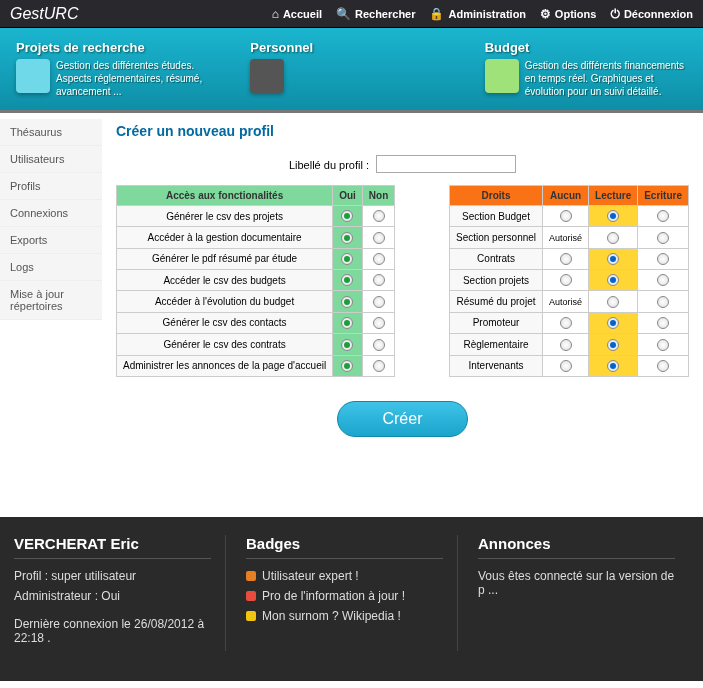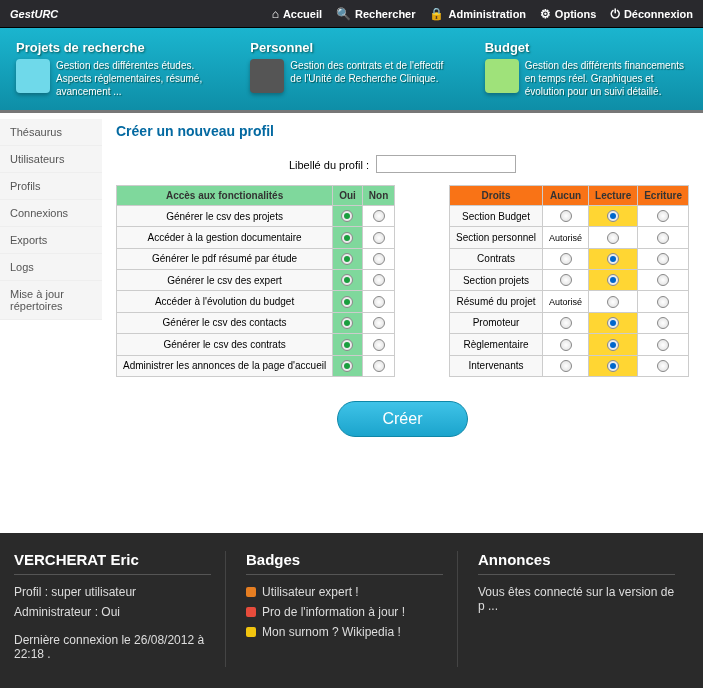--- a/index.html
+++ b/index.html
@@ -1,18 +1,18 @@
 <!DOCTYPE html>
 <html><head>
 <meta charset="utf-8">
 <style>
 *{box-sizing:border-box;margin:0;padding:0}
 body{font-family:Verdana,Arial,sans-serif;font-size:11px;background:#fff;width:703px}
 .topbar{background:#29292d;color:#fff;display:flex;align-items:center;height:28px;padding:0 10px;border-bottom:1px solid #000}
-.logo{font-style:italic;font-weight:bold;font-size:11px;flex:1}
+.logo{font-style:italic;font-weight:normal;font-size:16px;flex:1}
 .topnav{display:flex;gap:14px;font-size:11px}
 .topnav a{color:#fff;text-decoration:none;display:flex;align-items:center;gap:4px;font-weight:bold}
 .topnav .icon{font-size:12px}
 .disconnect{color:#19b2d4}
 .banner{background:linear-gradient(#1bb5cf,#0e8ea7);display:flex;padding:8px 10px;gap:20px;border-bottom:3px solid #777}
 .bcard{flex:1;padding:4px 6px;color:#fff;border-radius:6px}
 .bcard h3{font-size:13px;text-shadow:1px 1px 2px #055;margin-bottom:4px}
 .bcard .row{display:flex;gap:6px;align-items:flex-start}
 .bicon{width:34px;height:34px;background:#6fd9ea;border-radius:4px;flex-shrink:0;box-shadow:0 2px 4px rgba(0,0,0,.3)}
 .bcard p{font-size:10px;line-height:1.3;text-shadow:1px 1px 1px #055}
@@ -28,21 +28,21 @@
 th,td{border:1px solid #ccc;padding:4px 6px;text-align:center;background:#fff}
 th{background:#7fd89c;color:#333;font-weight:bold}
 .t2 th{background:#f97316}
 td.lbl{background:#f8f8f8}
 td.sel{background:#7fd89c}
 .t2 td.sel{background:#ffd633}
 td.auth{font-size:9px}
 .radio{width:12px;height:12px;border:1px solid #888;border-radius:50%;display:inline-block;vertical-align:middle;background:radial-gradient(#fff,#ddd)}
 .radio.on::after{content:"";display:block;width:6px;height:6px;background:#1a9e3e;border-radius:50%;margin:2px}
 .t2 .radio.on::after{background:#0066cc}
-.createbtn{display:block;margin:24px auto 16px;background:linear-gradient(#3fc3e8,#1ba4cc);color:#fff;border:1px solid #0e87a8;border-radius:18px;padding:8px 44px;font-size:16px;cursor:pointer}
+.createbtn{display:block;margin:24px auto 0;background:linear-gradient(#3fc3e8,#1ba4cc);color:#fff;border:1px solid #0e87a8;border-radius:18px;padding:8px 44px;font-size:16px;cursor:pointer}
 .footer{background:#2a2a2a;color:#ddd;display:flex;padding:18px 14px 30px;gap:20px;margin-top:40px}
 .fcol{flex:1;border-right:1px solid #444;padding-right:14px}
 .fcol:last-child{border:none}
 .fcol h3{font-size:15px;color:#fff;border-bottom:1px solid #555;padding-bottom:6px;margin-bottom:10px}
 .fcol p{font-size:12px;margin-bottom:6px}
 .badge{display:flex;align-items:center;gap:6px}
 .bdot{width:10px;height:10px;border-radius:2px;display:inline-block}
 </style>
 </head>
 <body>
@@ -78,21 +78,20 @@
   <h3>Projets de recherche</h3>
   <div class="row">
         <div class="bicon"></div>
         <p>Gestion des différentes études. Aspects réglementaires, résumé, avancement ...</p>
       </div>
  </div>
  <div class="bcard">
   <h3>Personnel</h3>
   <div class="row">
         <div class="bicon" style="background:#555"></div>
-        <p>Gestion des contrats et de l'effectif de l'Unité de Recherche Clinique.</p>
       </div>
  </div>
  <div class="bcard">
   <h3>Budget</h3>
   <div class="row">
         <div class="bicon" style="background:#9fe27a"></div>
         <p>Gestion des différents financements en temps réel. Graphiques et évolution pour un suivi détaillé.</p>
       </div>
  </div>
 </div>
@@ -138,21 +137,21 @@
           </tbody>
           <tbody>
             <tr>
               <td class="lbl">Générer le pdf résumé par étude</td>
               <td class="sel"><span class="radio on"></span></td>
               <td><span class="radio"></span></td>
             </tr>
           </tbody>
           <tbody>
             <tr>
-              <td class="lbl">Générer le csv des expert</td>
+              <td class="lbl">Accéder le csv des budgets</td>
               <td class="sel"><span class="radio on"></span></td>
               <td><span class="radio"></span></td>
             </tr>
           </tbody>
           <tbody>
             <tr>
               <td class="lbl">Accéder à l'évolution du budget</td>
               <td class="sel"><span class="radio on"></span></td>
               <td><span class="radio"></span></td>
             </tr>

